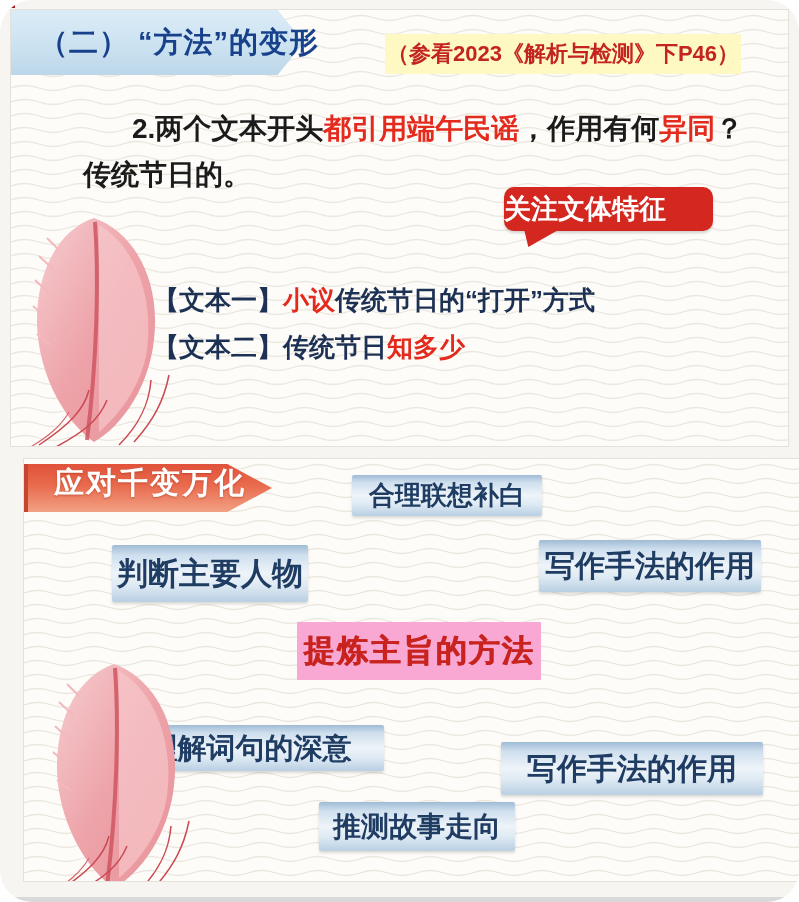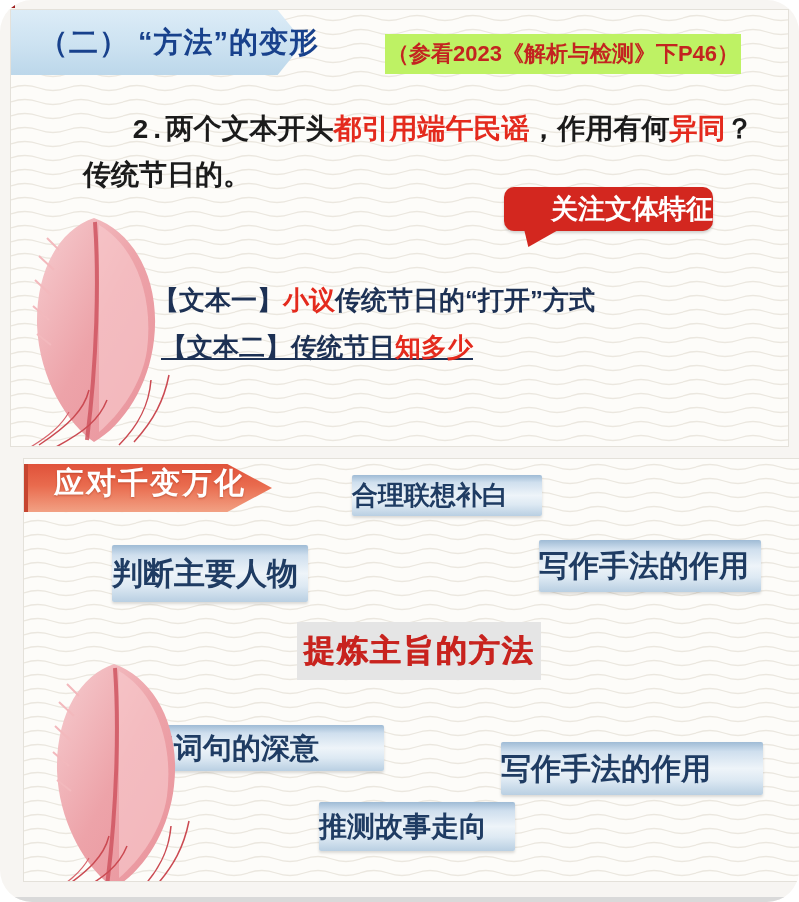--- a/index.html
+++ b/index.html
@@ -38,72 +38,72 @@
     background:linear-gradient(180deg,#dcecf7 0%,#cce2f1 55%,#bcd7ea 100%);
     clip-path:polygon(0 0,91% 0,100% 50%,91% 100%,0 100%);
   }
   .title-text{
     position:absolute;left:28px;top:0;height:65px;line-height:65px;
     font-size:29px;font-weight:bold;color:#18418c;letter-spacing:1px;
     white-space:nowrap;
   }
   .ref-badge{
     position:absolute;left:374px;top:24px;width:356px;height:40px;
-    background:#bef264;
+    background:#fef9c3;
     color:#c32420;font-weight:bold;font-size:22px;
     text-align:center;line-height:40px;white-space:nowrap;
   }
   .q-line{position:absolute;font-size:28px;font-weight:bold;color:#1b1b1b;white-space:nowrap;}
-  .q-line1{left:121px;top:100px;font-family:Liberation Mono, monospace;}
+  .q-line1{left:121px;top:100px;}
   .q-line2{left:72px;top:146px;}
   .red{color:#e42a1d;}
   .callout{
     position:absolute;left:493px;top:177px;width:209px;height:44px;
     background:#d3271f;border-radius:10px;
     color:#ffffff;font-weight:bold;font-size:27px;
-    text-align:right;line-height:44px;
+    text-align:left;line-height:44px;
     box-shadow:0 2px 3px rgba(0,0,0,.18);
   }
   .callout-tail{
     position:absolute;left:20px;top:42px;width:36px;height:18px;
     background:#d3271f;
     clip-path:polygon(0 0,100% 0,12% 100%);
   }
   .t-line{position:absolute;font-size:26px;font-weight:bold;color:#1d3154;white-space:nowrap;margin-top:42px;}
   .t-line1{left:142px;top:231px;}
-  .t-line2{left:150px;top:278px;text-decoration:underline;}
+  .t-line2{left:142px;top:278px;}
 
   
   .orange-banner{
     position:absolute;left:0;top:5px;width:248px;height:48px;
     background:linear-gradient(180deg,#e0523a 0%,#e96b4e 45%,#f2a184 100%);
     clip-path:polygon(0 0,82% 0,100% 50%,82% 100%,0 100%);
     box-shadow:inset 4px 0 0 #c64530;
   }
   .orange-banner-text{
     position:absolute;left:30px;top:0;height:48px;line-height:48px;
     color:#ffffff;font-weight:bold;font-size:30px;letter-spacing:2px;
     text-shadow:0 1px 2px rgba(150,40,10,.45);white-space:nowrap;
   }
   .blue-box{
     position:absolute;
     background:linear-gradient(180deg,#9fbbd5 0%,#cfdfee 18%,#eef4f9 50%,#dde9f3 72%,#b9cfe2 100%);
-    color:#1f3c63;font-weight:bold;text-align:left;
+    color:#1f3c63;font-weight:bold;text-align:center;
     box-shadow:0 2px 3px rgba(0,0,0,.14);
     border-radius:2px;white-space:nowrap;
   }
   .box-helian {left:328px;top:16px; width:190px;height:41px;font-size:26px;line-height:41px;}
   .box-panduan{left:88px; top:86px; width:196px;height:57px;font-size:31px;line-height:57px;}
   .box-fenxi  {left:515px;top:81px; width:222px;height:52px;font-size:30px;line-height:52px;}
   .box-lijie  {left:92px; top:266px;width:268px;height:46px;font-size:29px;line-height:46px;}
   .box-xiezuo {left:477px;top:283px;width:262px;height:53px;font-size:30px;line-height:53px;}
   .box-tuice  {left:295px;top:343px;width:196px;height:49px;font-size:28px;line-height:49px;}
   .center-box{
     position:absolute;left:273px;top:163px;width:244px;height:58px;
-    background:#e5e5e5;
+    background:#f9a8d4;
     color:#c8231e;font-weight:900;font-size:31px;letter-spacing:2px;
     text-align:center;line-height:58px;white-space:nowrap;
     text-shadow:1px 0 0 #c8231e;
   }
   .feather{position:absolute;pointer-events:none;}
   .feather1{left:-12px;top:195px;width:200px;height:250px;}
   .feather2{left:-10px;top:197px;width:210px;height:240px;}
 </style>
 </head>
 <body>

